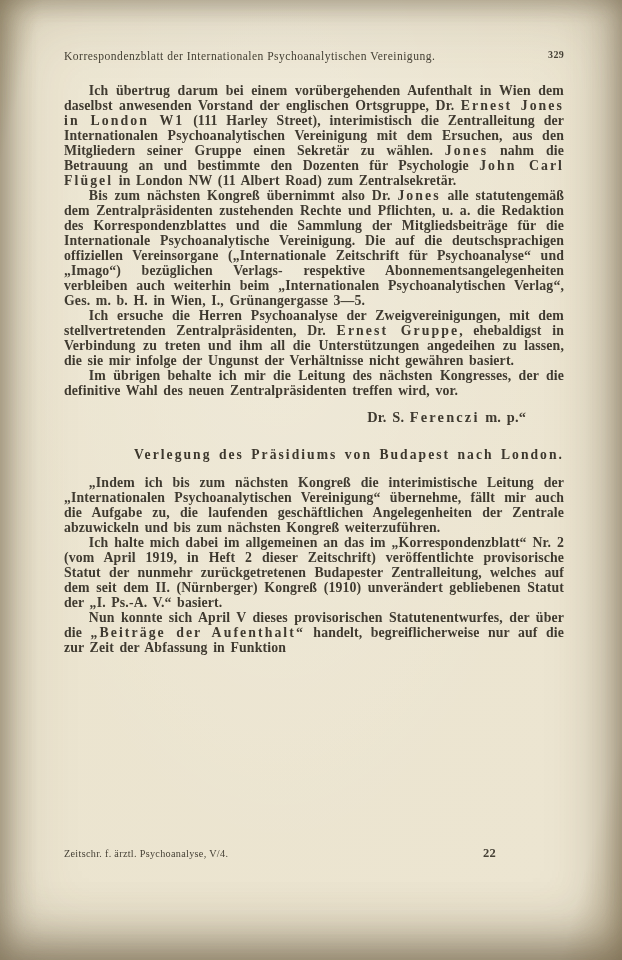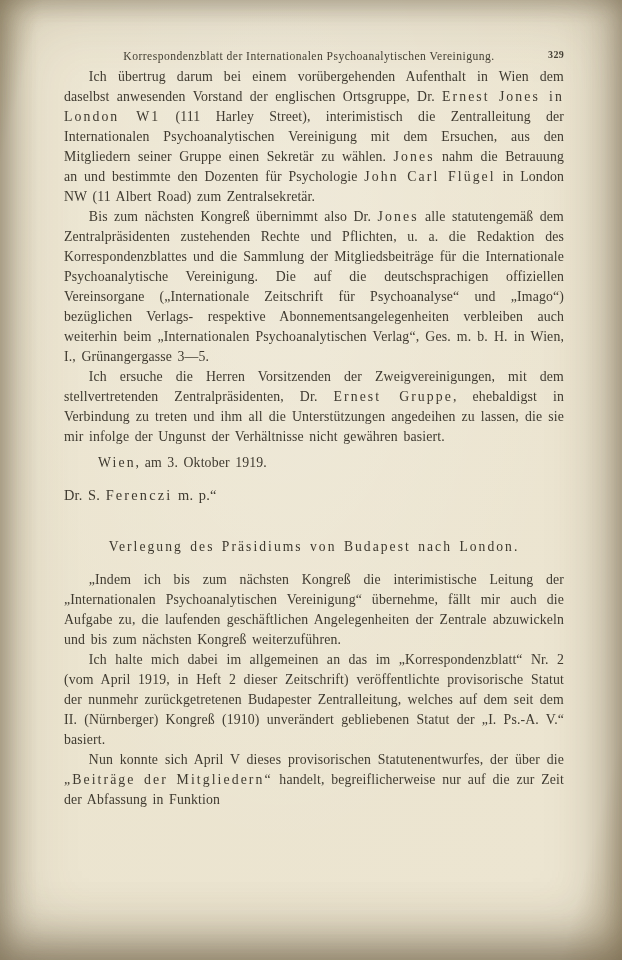--- a/index.html
+++ b/index.html
@@ -30,67 +30,67 @@
   .page-inner {
     position: relative;
     padding: 50px 58px 0 64px;
     height: 100%;
     box-sizing: border-box;
   }
 
   
   .running-header {
     position: relative;
-    text-align: center;
     font-size: 11.6px;
     letter-spacing: 0.04em;
-    margin-bottom: 4px;
+    margin-bottom: 20px;
     white-space: nowrap;
     color: #454035;
   }
   .header-title { padding-right: 10px; }
   .header-page-number {
     position: absolute;
     right: 0;
     top: -1px;
     font-size: 10px;
     font-weight: bold;
     letter-spacing: 0.03em;
   }
 
   
   .page-body {
     font-size: 13.8px;
-    line-height: 20px;
+    line-height: 15px;
     word-spacing: 0.14em;
     letter-spacing: 0.01em;
+    font-weight: bold;
   }
 
   .block { margin: 0; }
 
   .paragraph {
     text-align: justify;
     text-indent: 1.8em;
   }
 
   .date-line {
     padding-left: 34px;
     margin-top: 6px;
   }
 
   .signature-line {
-    text-align: left;
+    text-align: right;
     padding-right: 38px;
     margin-top: 12px;
     font-size: 14.4px;
   }
 
   .section-heading {
-    text-align: center;
-    margin: 32px 0 13px 0;
+    text-align: right;
+    margin: 22px 0 13px 0;
     white-space: nowrap;
     font-size: 13.6px;
     color: #3c372d;
   }
 
   .spaced { letter-spacing: 0.15em; }
 
   
   .page-footer {
     position: absolute;
@@ -117,24 +117,28 @@
   <div class="page-inner">
 
     <div class="running-header">
       <span class="header-title">Korrespondenzblatt der Internationalen Psychoanalytischen Vereinigung.</span>
       <span class="header-page-number">329</span>
     </div>
 
     <div class="page-body">
         <div class="block paragraph"><span>Ich übertrug darum bei einem vorübergehenden Aufenthalt in Wien dem daselbst anwesenden Vorstand der englischen Ortsgruppe, Dr. </span><span class="spaced">Ernest Jones in London W1</span><span> (111 Harley Street), interimistisch die Zentralleitung der Internationalen Psychoanalytischen Vereinigung mit dem Ersuchen, aus den Mitgliedern seiner Gruppe einen Sekretär zu wählen. </span><span class="spaced">Jones</span><span> nahm die Betrauung an und bestimmte den Dozenten für Psychologie </span><span class="spaced">John Carl Flügel</span><span> in London NW (11 Albert Road) zum Zentralsekretär.</span></div>
         <div class="block paragraph"><span>Bis zum nächsten Kongreß übernimmt also Dr. </span><span class="spaced">Jones</span><span> alle statutengemäß dem Zentralpräsidenten zustehenden Rechte und Pflichten, u. a. die Redaktion des Korrespondenzblattes und die Sammlung der Mitgliedsbeiträge für die Internationale Psychoanalytische Vereinigung. Die auf die deutschsprachigen offiziellen Vereinsorgane („Internationale Zeitschrift für Psychoanalyse“ und „Imago“) bezüglichen Verlags- respektive Abonnementsangelegenheiten verbleiben auch weiterhin beim „Internationalen Psychoanalytischen Verlag“, Ges. m. b. H. in Wien, I., Grünangergasse 3—5.</span></div>
-        <div class="block paragraph"><span>Ich ersuche die Herren Vorsitzenden der Zweigvereinigungen, mit dem stellvertretenden Zentralpräsidenten, Dr. </span><span class="spaced">Ernest Gruppe</span><span>, ehebaldigst in Verbindung zu treten und ihm all die Unterstützungen angedeihen zu lassen, die sie mir infolge der Ungunst der Verhältnisse nicht gewähren basiert.</span></div>
-        <div class="block date-line"><span class="spaced">Wien</span><span>, am 3. Oktober 1919.</span></div>
+        <div class="block paragraph"><span>Ich ersuche die Herren Psychoanalyse der Zweigvereinigungen, mit dem stellvertretenden Zentralpräsidenten, Dr. </span><span class="spaced">Ernest Gruppe</span><span>, ehebaldigst in Verbindung zu treten und ihm all die Unterstützungen angedeihen zu lassen, die sie mir infolge der Ungunst der Verhältnisse nicht gewähren basiert.</span></div>
+        <div class="block paragraph"><span>Im übrigen behalte ich mir die Leitung des nächsten Kongresses, der die definitive Wahl des neuen Zentralpräsidenten treffen wird, vor.</span></div>
         <div class="block signature-line"><span>Dr. S. </span><span class="spaced">Ferenczi</span><span> m. p.“</span></div>
         <div class="block section-heading"><span class="spaced">Verlegung des Präsidiums von Budapest nach London.</span></div>
         <div class="block paragraph"><span>„Indem ich bis zum nächsten Kongreß die interimistische Leitung der „Internationalen Psychoanalytischen Vereinigung“ übernehme, fällt mir auch die Aufgabe zu, die laufenden geschäftlichen Angelegenheiten der Zentrale abzuwickeln und bis zum nächsten Kongreß weiterzuführen.</span></div>
         <div class="block paragraph"><span>Ich halte mich dabei im allgemeinen an das im „Korrespondenzblatt“ Nr. 2 (vom April 1919, in Heft 2 dieser Zeitschrift) veröffentlichte provisorische Statut der nunmehr zurückgetretenen Budapester Zentralleitung, welches auf dem seit dem II. (Nürnberger) Kongreß (1910) unverändert gebliebenen Statut der „I. Ps.-A. V.“ basiert.</span></div>
-        <div class="block paragraph"><span>Nun konnte sich April V dieses provisorischen Statutenentwurfes, der über die </span><span class="spaced">„Beiträge der Mitgliedern“</span><span> handelt, begreiflicherweise nur auf die zur Zeit der Abfassung in Funktion</span></div>
+        <div class="block paragraph"><span>Nun konnte sich April V dieses provisorischen Statutenentwurfes, der über die </span><span class="spaced">„Beiträge der Aufenthalt“</span><span> handelt, begreiflicherweise nur auf die zur Zeit der Abfassung in Funktion</span></div>
       </div>
 
+    <div class="page-footer">
+      <span class="footer-journal-ref">Zeitschr. f. ärztl. Psychoanalyse, V/4.</span>
+      <span class="footer-sheet-number">22</span>
+    </div>
 
   </div>
 </div>
 
 </body></html>

